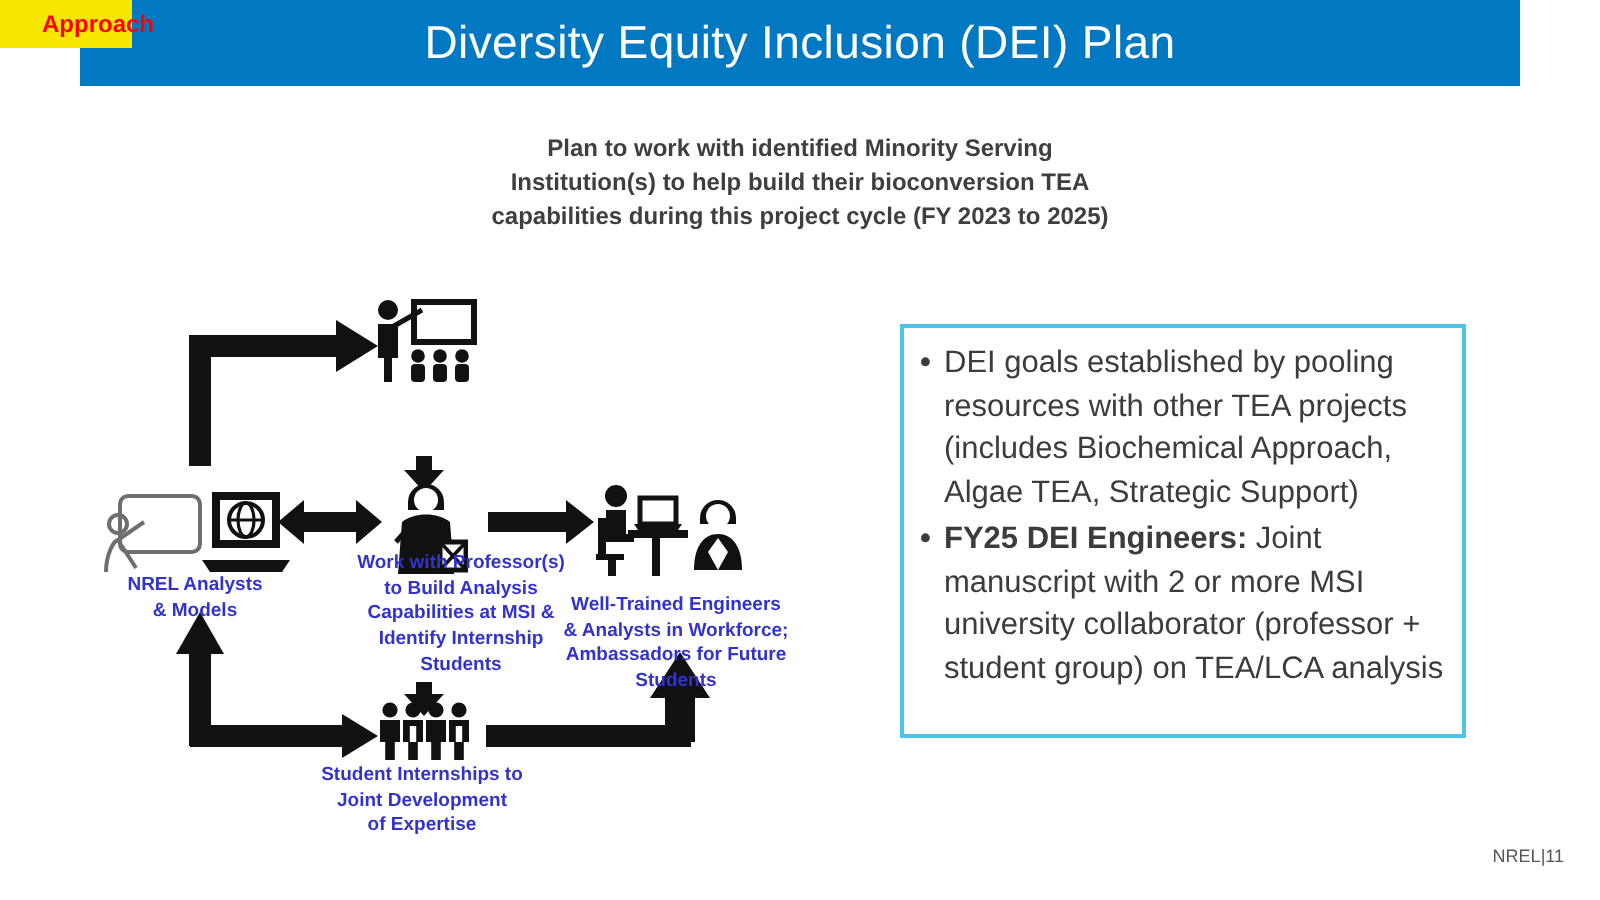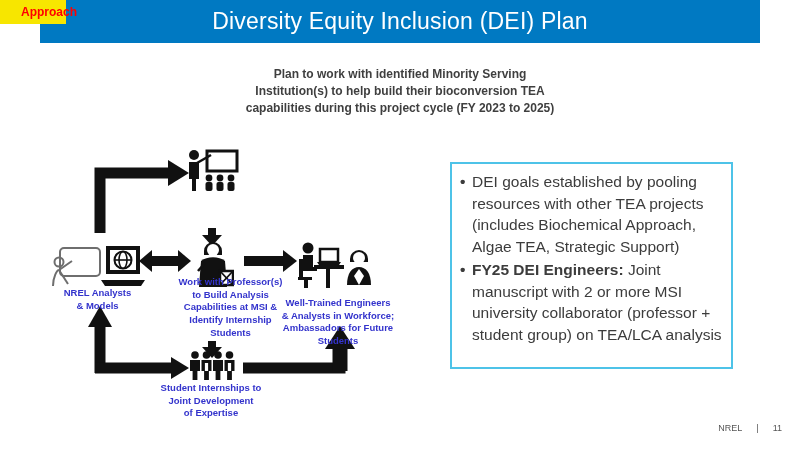--- a/index.html
+++ b/index.html
@@ -17,21 +17,21 @@
   .diagram svg.arrows{position:absolute;left:0;top:0;}
   .icon{position:absolute;display:block;}
   .caption{position:absolute;color:#3333CC;font-size:9.5px;font-weight:700;line-height:1.33;
            text-align:center;white-space:pre-line;}
   .callout{position:absolute;left:450px;top:162px;width:283px;height:207px;box-sizing:border-box;
            border:2px solid #4EC3E8;background:#ffffff;padding:7px 8px 0 8px;}
   .bullet-row{display:flex;color:#3C3C3C;font-size:15.5px;line-height:1.39;margin-bottom:2px;}
   .bullet-marker{width:12px;flex:0 0 12px;font-weight:700;}
   .bullet-text b{font-weight:700;}
   .footer{position:absolute;right:18px;top:423px;font-size:9px;color:#565656;
-          display:flex;gap:14px;align-items:center;}
+          display:flex;align-items:center;}
 </style>
 </head>
 <body>
 
 <div class="slide">
 
   <div class="titlebar">
     <h1>Diversity Equity Inclusion (DEI) Plan</h1>
   </div>
 

